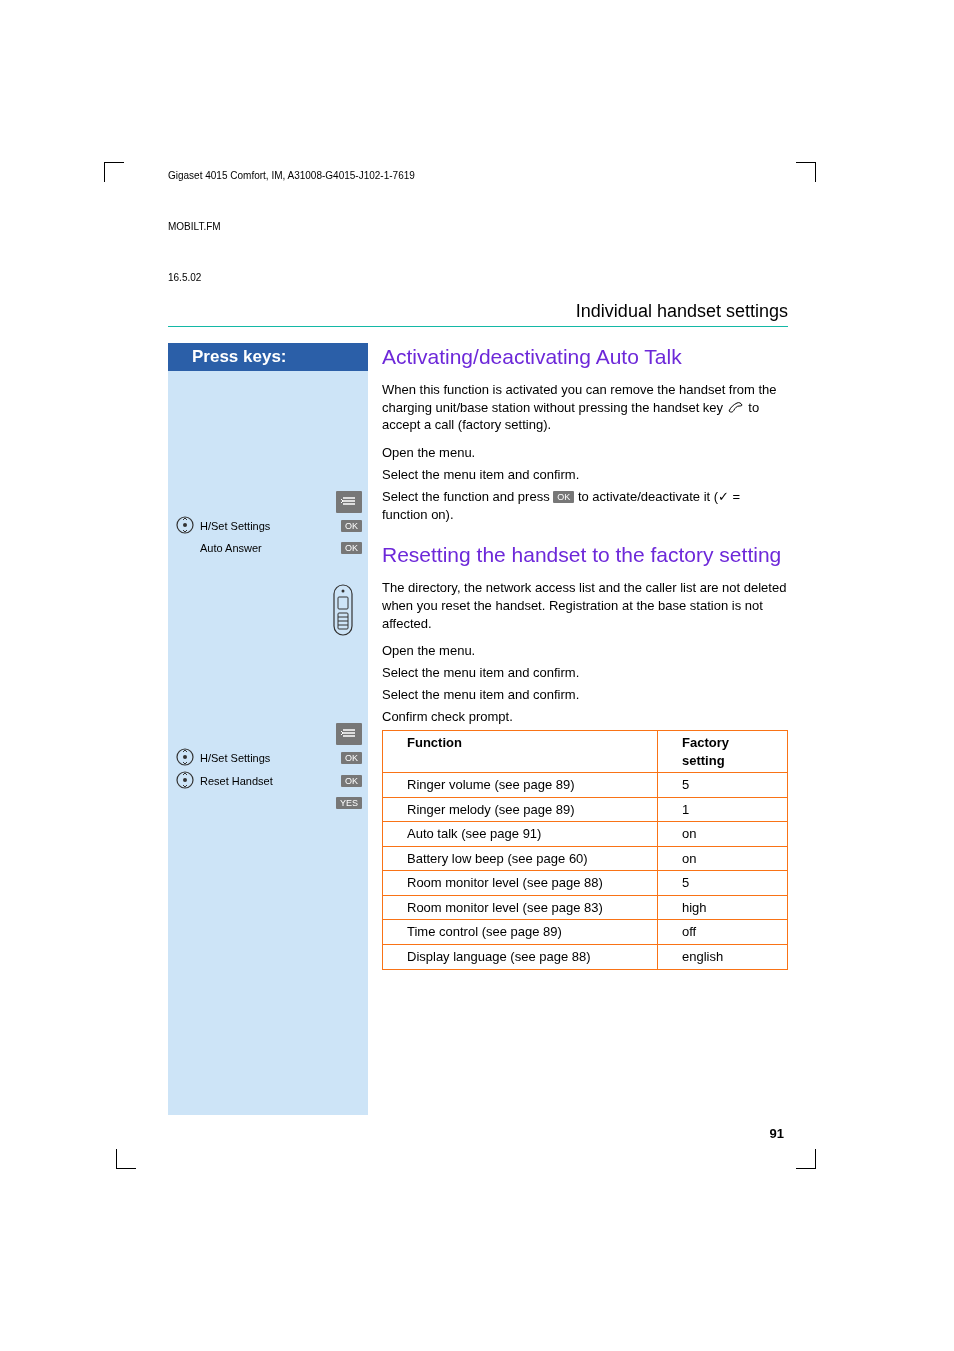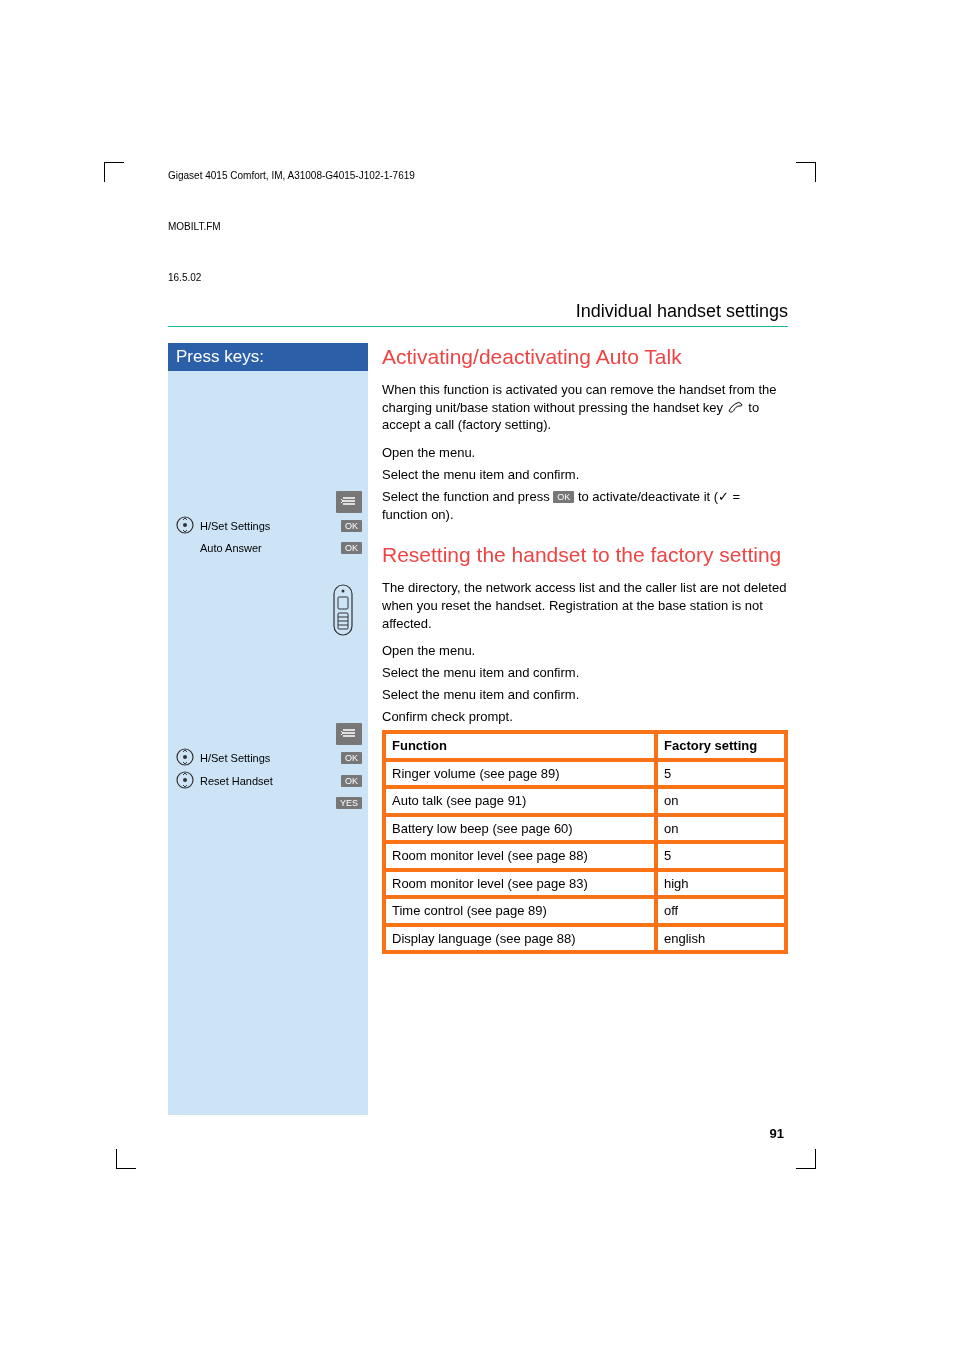--- a/index.html
+++ b/index.html
@@ -49,22 +49,23 @@
     gap: 0;
   }
   .leftcol {
     width: 200px;
     flex-shrink: 0;
     background: #cde4f7;
   }
   .presskeys-header {
     background: #2b5fa8;
     color: #fff;
-    padding: 4px 8px;
+    padding: 4px 24px;
     font-size: 17px;
+    font-weight: bold;
   }
   .left-body {
     padding: 4px 6px 300px 6px;
     font-size: 11px;
   }
   .lrow {
     display: flex;
     align-items: center;
     margin-bottom: 3px;
     min-height: 18px;
@@ -80,41 +81,41 @@
   .handset-reset-icon {
     display:flex; justify-content:flex-end; padding: 6px 6px 6px 0;
   }
   .rightcol {
     flex: 1;
     padding-left: 14px;
     font-size: 13px;
     line-height: 1.35;
   }
   h2.bluehead {
-    color: #ef4444;
+    color: #6d28d9;
     font-weight: normal;
     font-size: 21px;
     margin-bottom: 10px;
   }
   .para { margin-bottom: 10px; }
   .step { margin-bottom: 4px; min-height: 18px; }
   .inline-badge {
     background: #777; color: #fff; font-size: 9px;
     padding: 0 4px; border-radius: 1px;
     display:inline-block; vertical-align: 1px;
   }
   table.factory {
     border-collapse: collapse;
     width: 100%;
     font-size: 13px;
     margin-top: 4px;
   }
   table.factory th, table.factory td {
-    border: 4px solid #f97316;
-    padding: 3px 6px;
+    border: 1px solid #f97316;
+    padding: 3px 24px;
     text-align: left;
     vertical-align: top;
   }
   table.factory th { font-weight: bold; }
   .pagenum {
     position: absolute;
     bottom: 210px;
     right: 170px;
     font-weight: bold;
     font-size: 13px;
@@ -266,20 +267,24 @@
             <th>Function</th>
             <th style="width:130px;">Factory setting</th>
           </tr>
         </thead>
         <tbody id="factory-body">
             <tr>
               <td>Ringer volume (see page 89)</td>
               <td>5</td>
             </tr>
             <tr>
+              <td>Ringer melody  (see page 89)</td>
+              <td>1</td>
+            </tr>
+            <tr>
               <td>Auto talk (see page 91)</td>
               <td>on</td>
             </tr>
             <tr>
               <td>Battery low beep (see page 60)</td>
               <td>on</td>
             </tr>
             <tr>
               <td>Room monitor level (see page 88)</td>
               <td>5</td>

